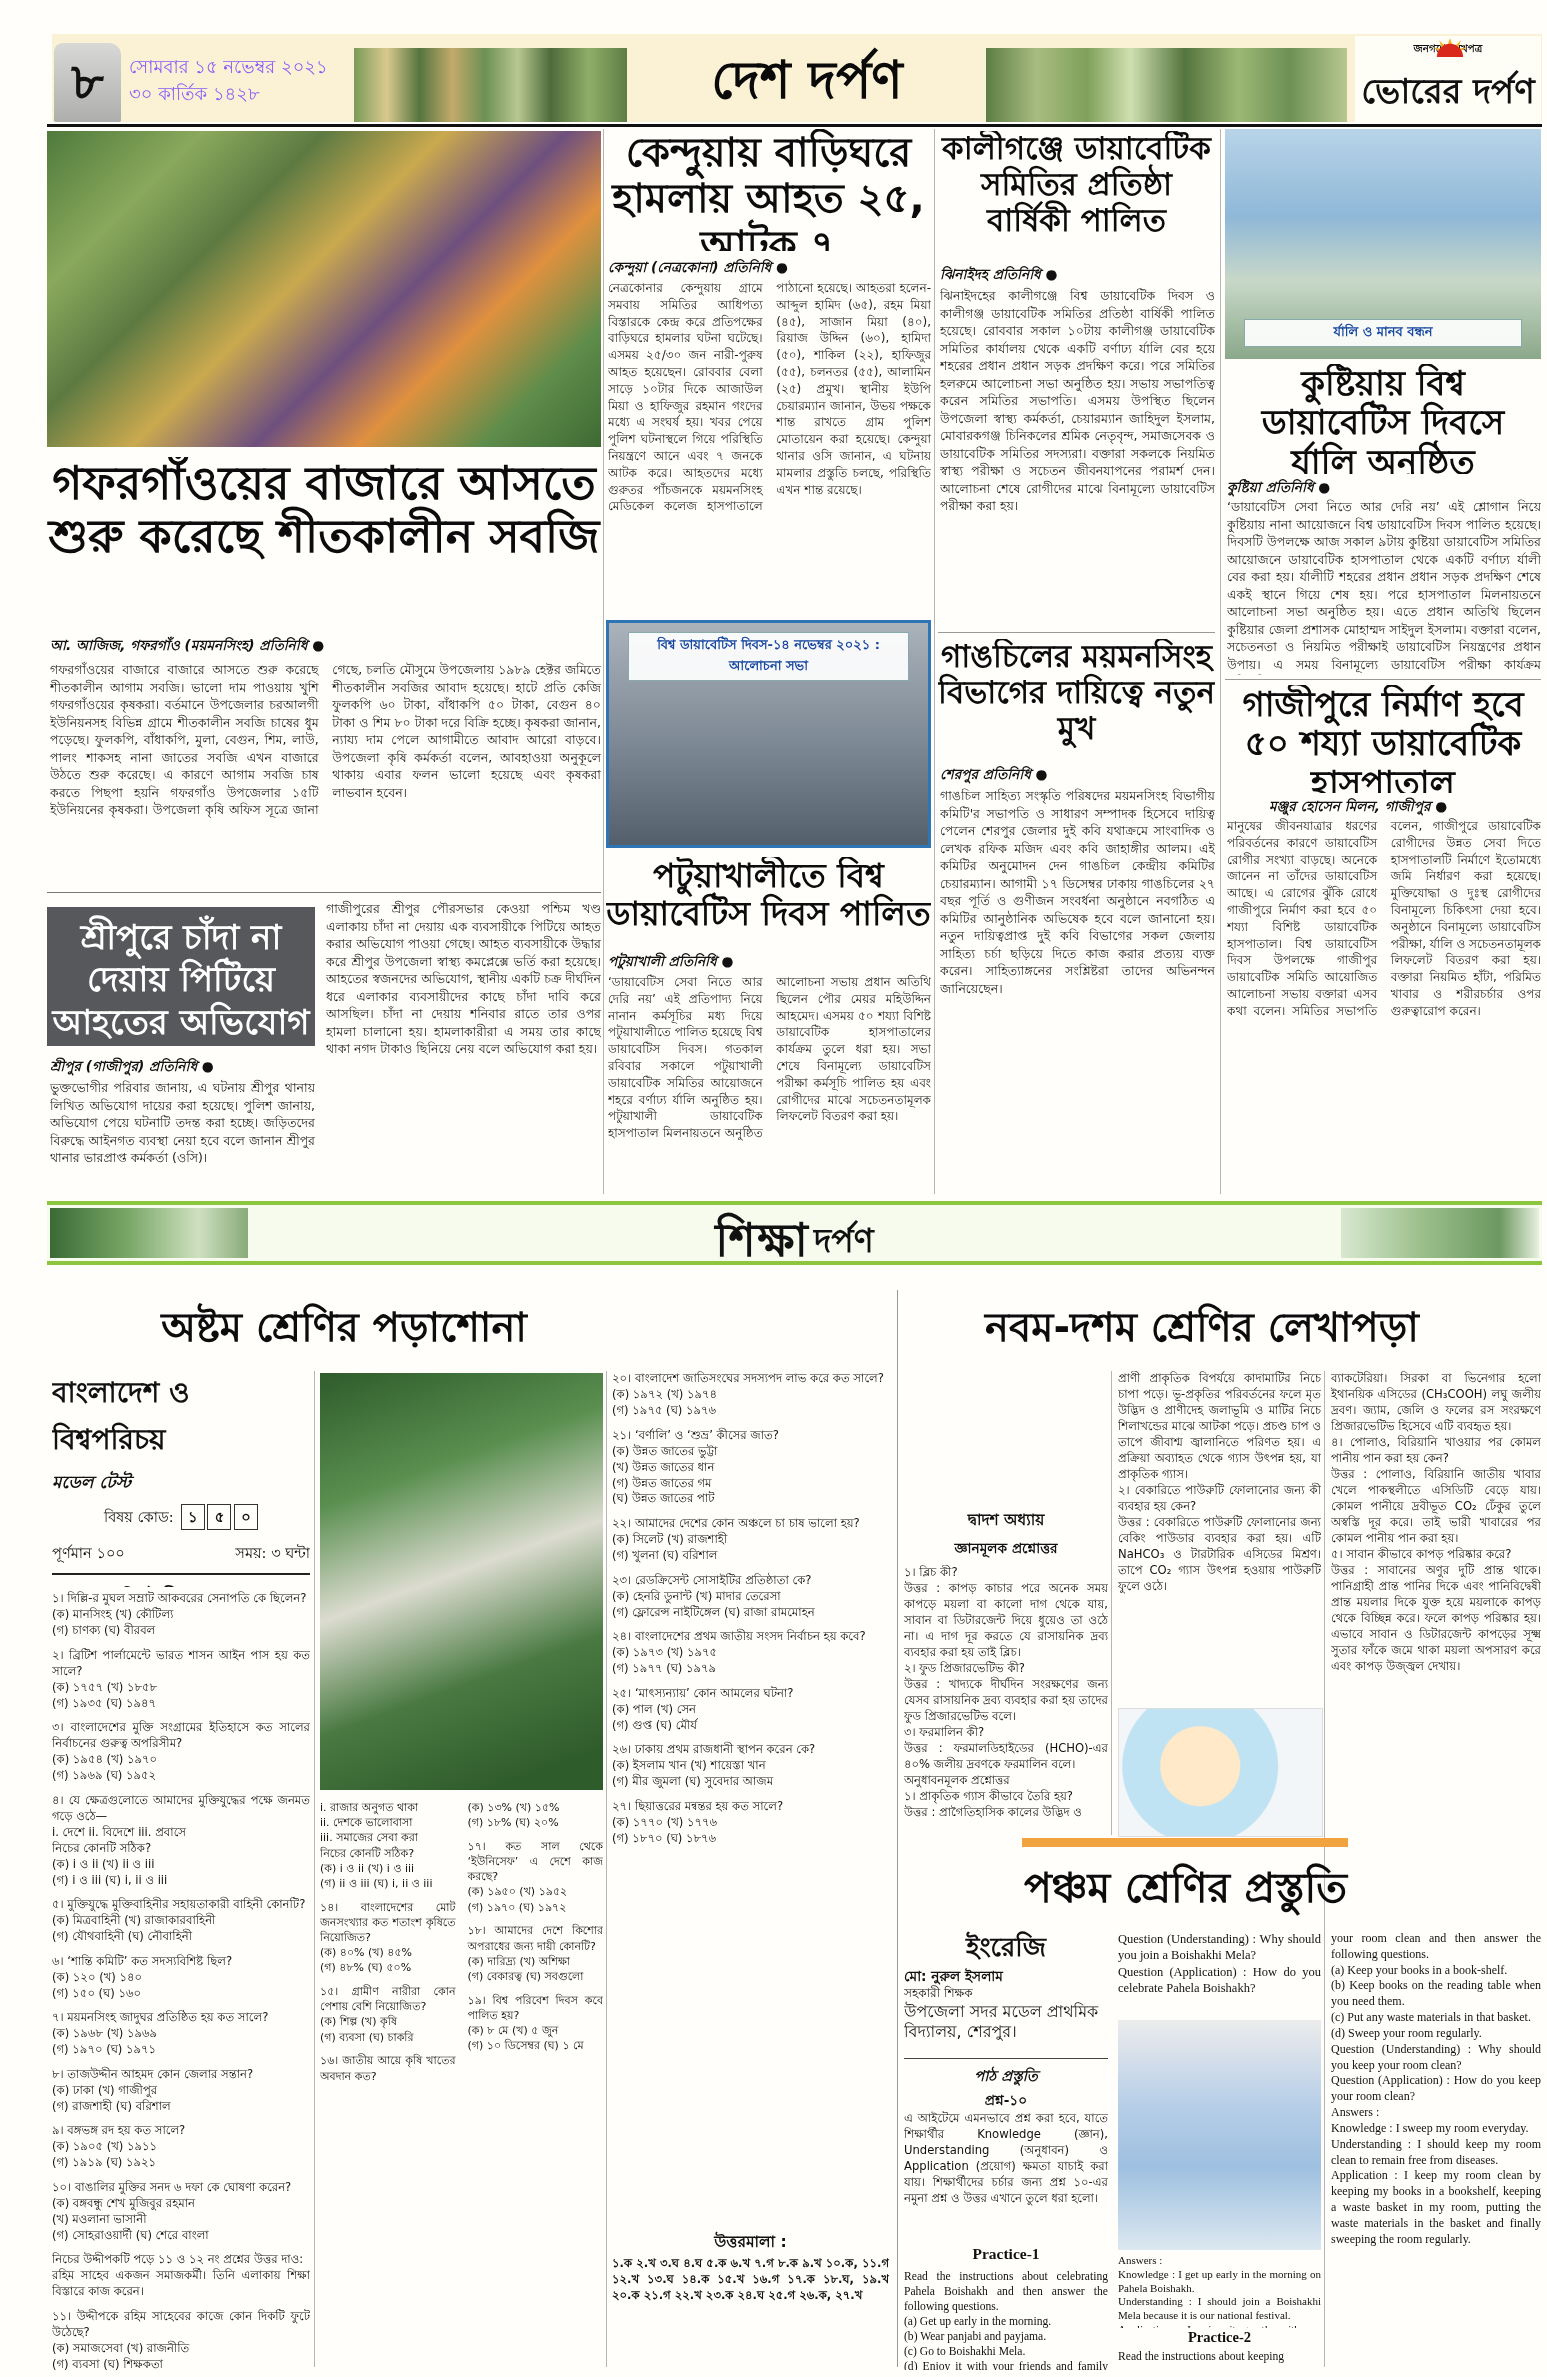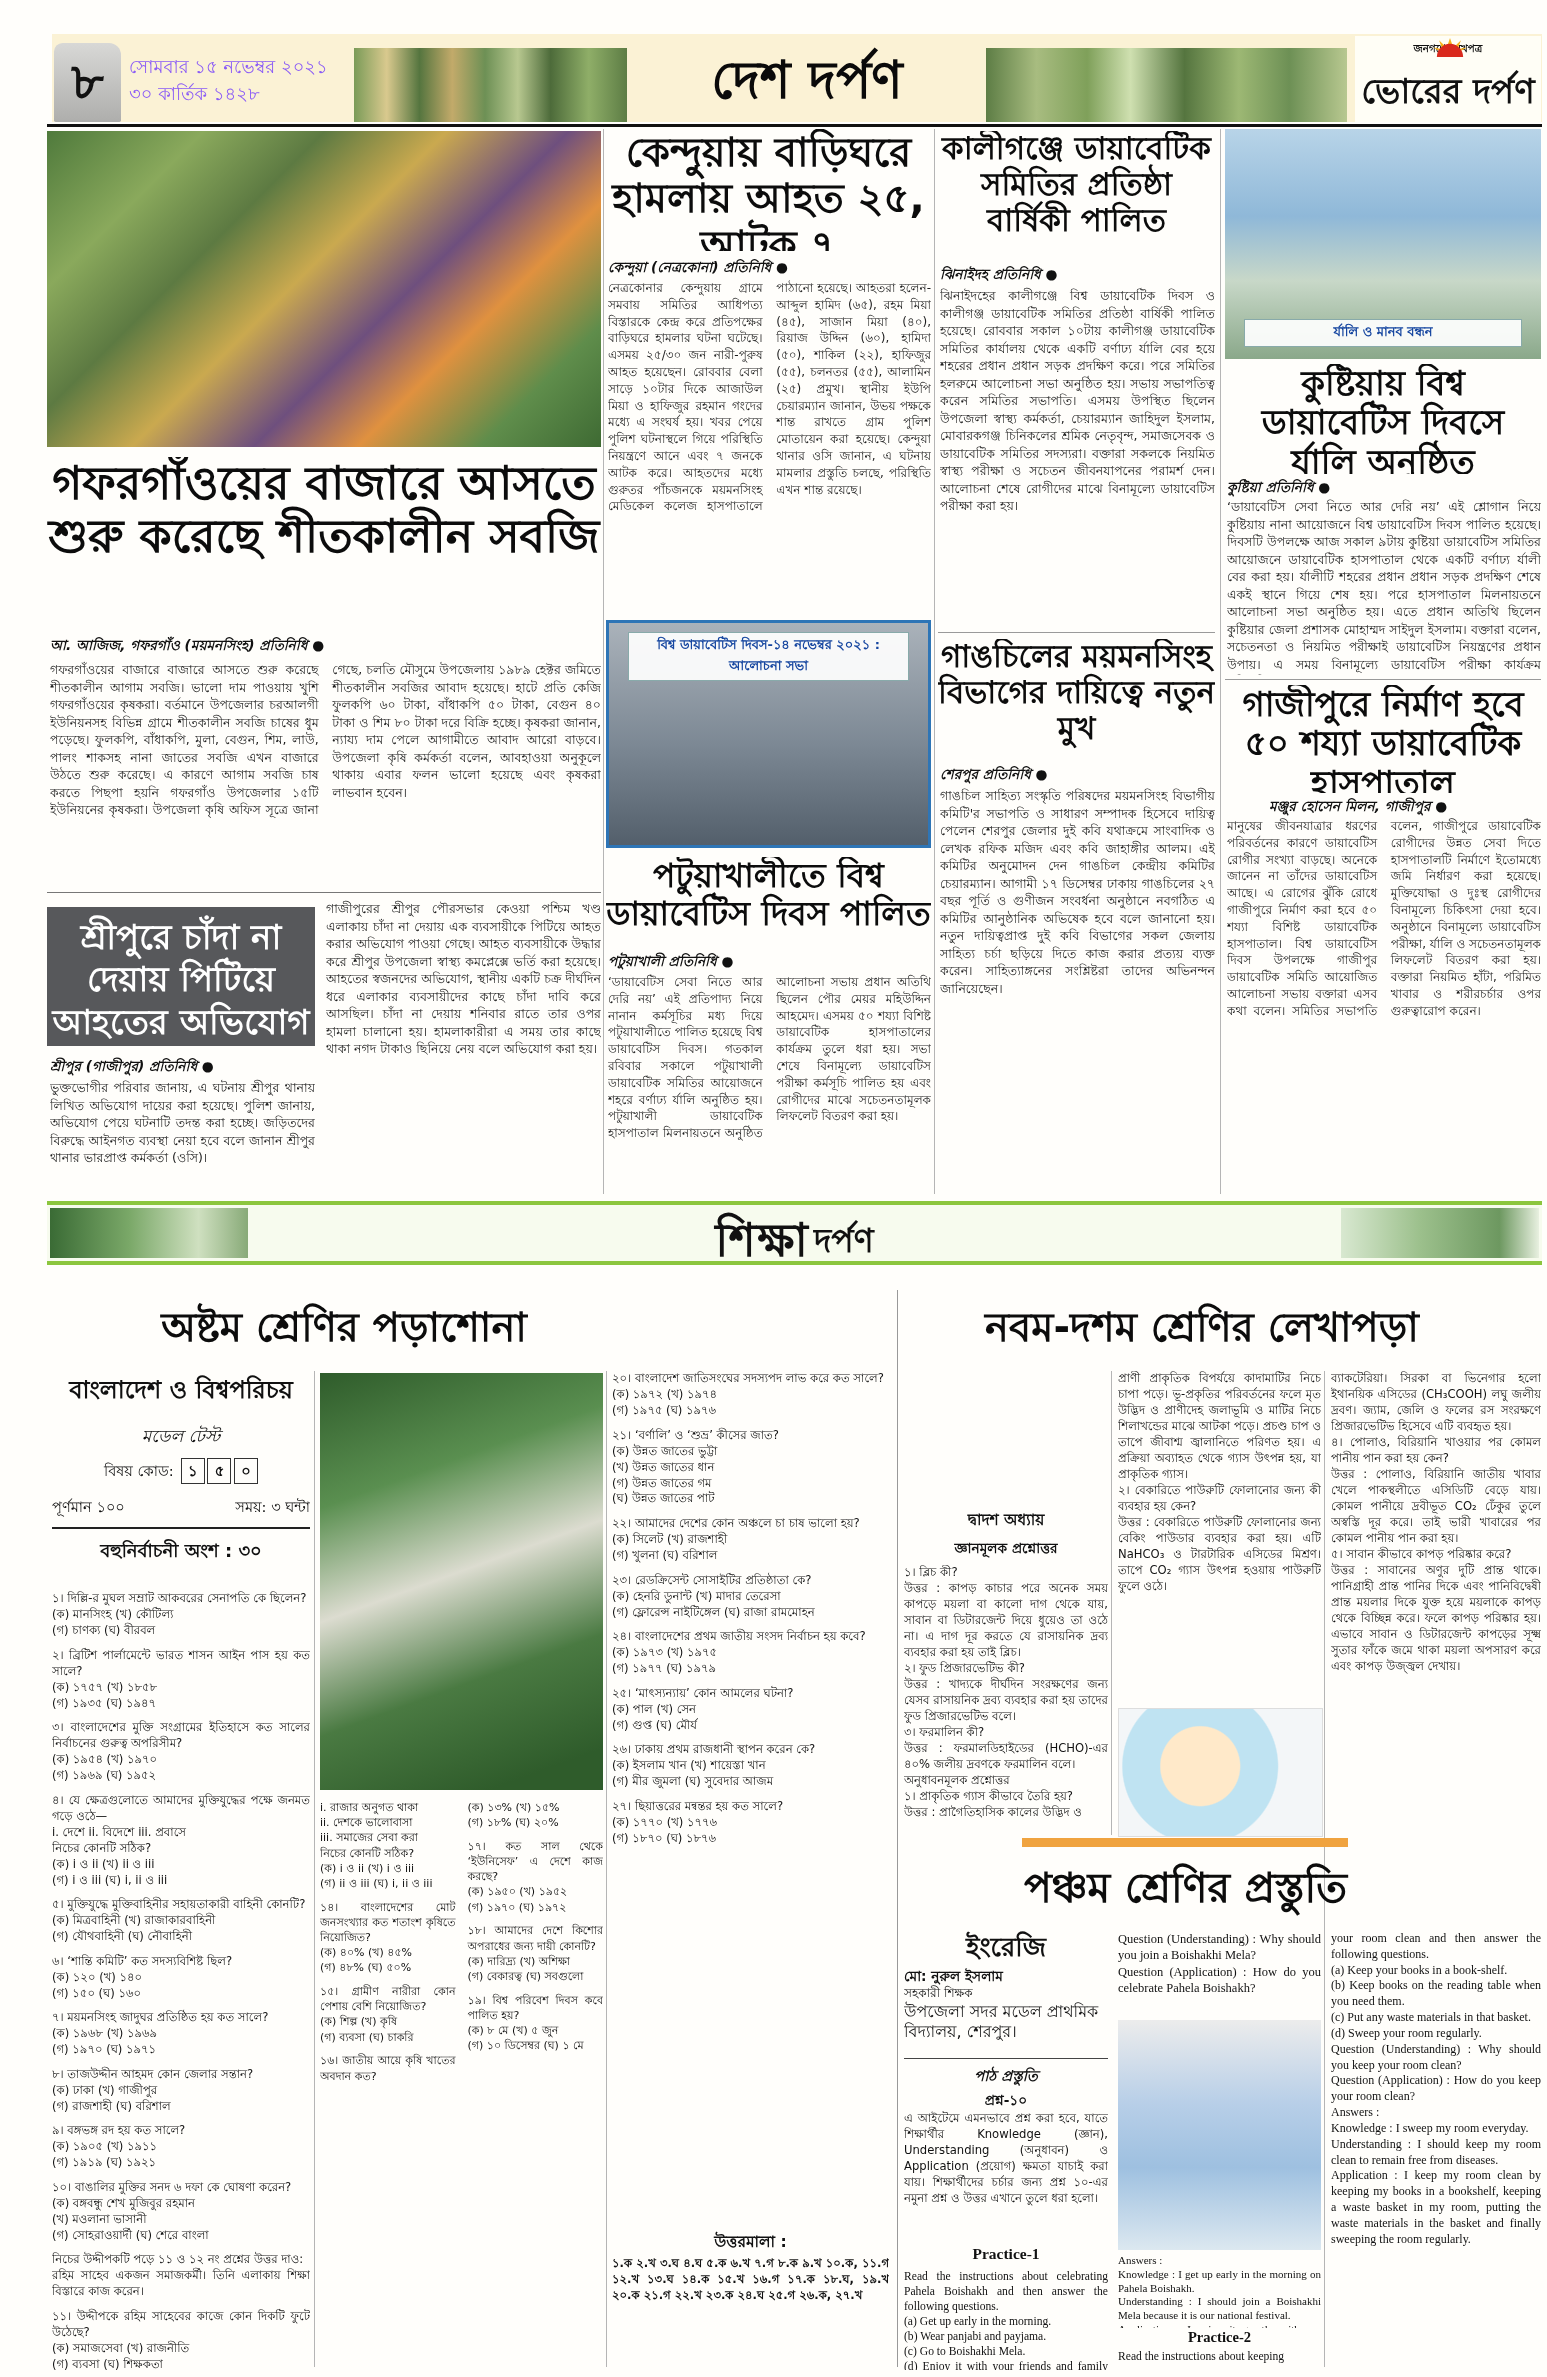--- a/index.html
+++ b/index.html
@@ -113,22 +113,22 @@
 
   <div class="vrule" style="left:314px;top:1371px;height:996px;"></div>
   <div class="vrule" style="left:606px;top:1371px;height:996px;"></div>
   <div class="vrule" style="left:897px;top:1290px;height:1077px;background:#999;"></div>
   <div class="vrule" style="left:1111px;top:1371px;height:464px;"></div>
   <div class="vrule" style="left:1324px;top:1371px;height:996px;"></div>
 
   <div class="abs secthead" style="left:69px;top:1292px;width:550px;height:70px;font-size:40px;line-height:70px;">অষ্টম শ্রেণির পড়াশোনা</div>
 
   <div class="abs" style="left:52px;top:1371px;width:258px;height:216px;">
-    <div style="font-size:24px;font-weight:700;text-align:center;">বাংলাদেশ ও বিশ্বপরিচয়</div>
-    <div style="font-size:17px;font-weight:400;font-style:italic;text-align:center;margin-top:12px;">মডেল টেস্ট</div>
+    <div style="font-size:28px;font-weight:700;">বাংলাদেশ ও বিশ্বপরিচয়</div>
+    <div style="font-size:17px;font-weight:700;font-style:italic;text-align:left;margin-top:4px;">মডেল টেস্ট</div>
     <div style="text-align:center;margin-top:6.9px;font-size:14.6px;">
       <span>বিষয় কোড:</span>
       <span><span class="codebox">১</span><span class="codebox">৫</span><span class="codebox">০</span></span>
     </div>
     <div style="display:flex;justify-content:space-between;margin-top:12px;font-size:14.6px;">
       <span>পূর্ণমান ১০০</span>
       <span>সময়: ৩ ঘন্টা</span>
     </div>
     <div style="border-top:2.6px double #222;margin-top:6.9px;padding-top:8.6px;font-size:18px;font-weight:700;text-align:center;">বহুনির্বাচনী অংশ : ৩০</div>
   </div>

